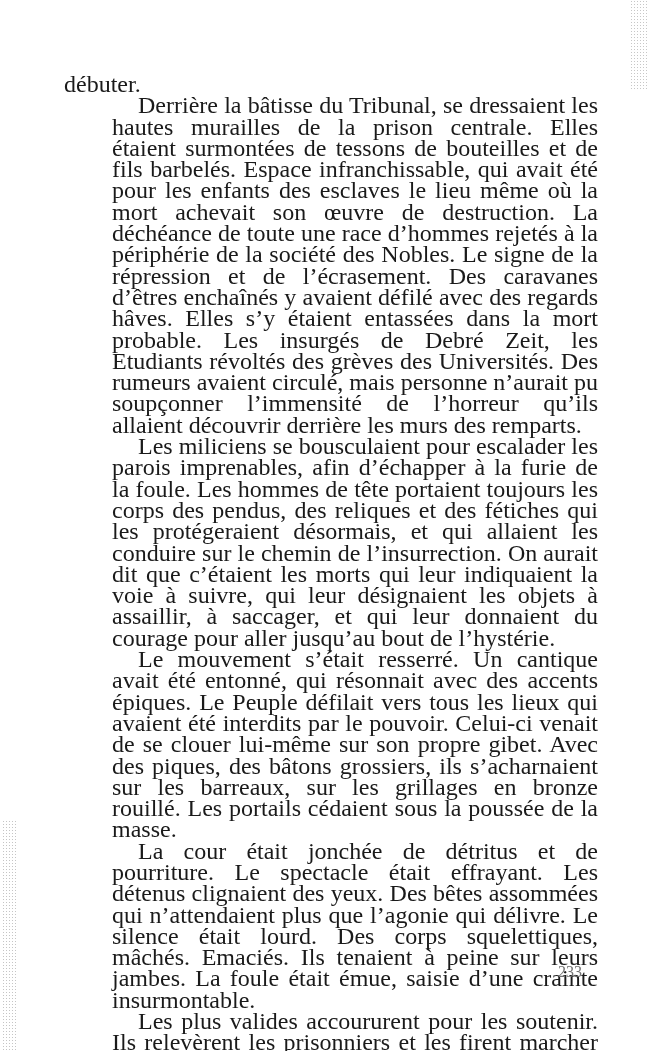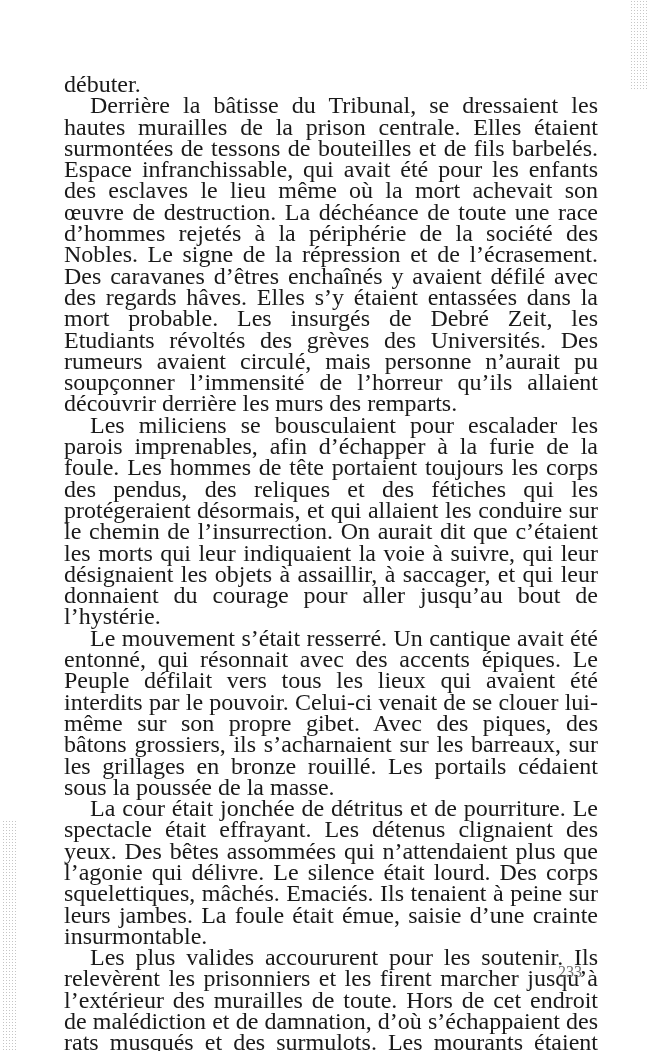--- a/index.html
+++ b/index.html
@@ -24,20 +24,21 @@
   .text-block p {
     margin: 0;
     font-size: 24px;
     line-height: 21.3px;
     text-align: justify;
     text-align-last: left;
     font-family: Liberation Serif, serif;
   }
   .text-block p.indent {
     text-indent: 26px;
+    margin-left: 48px;
   }
   .page-number {
     position: absolute;
     left: 558px;
     top: 963px;
     font-size: 16px;
     font-family: "Liberation Serif", serif;
     color: #737373;
   }
   .scan-noise-right {

